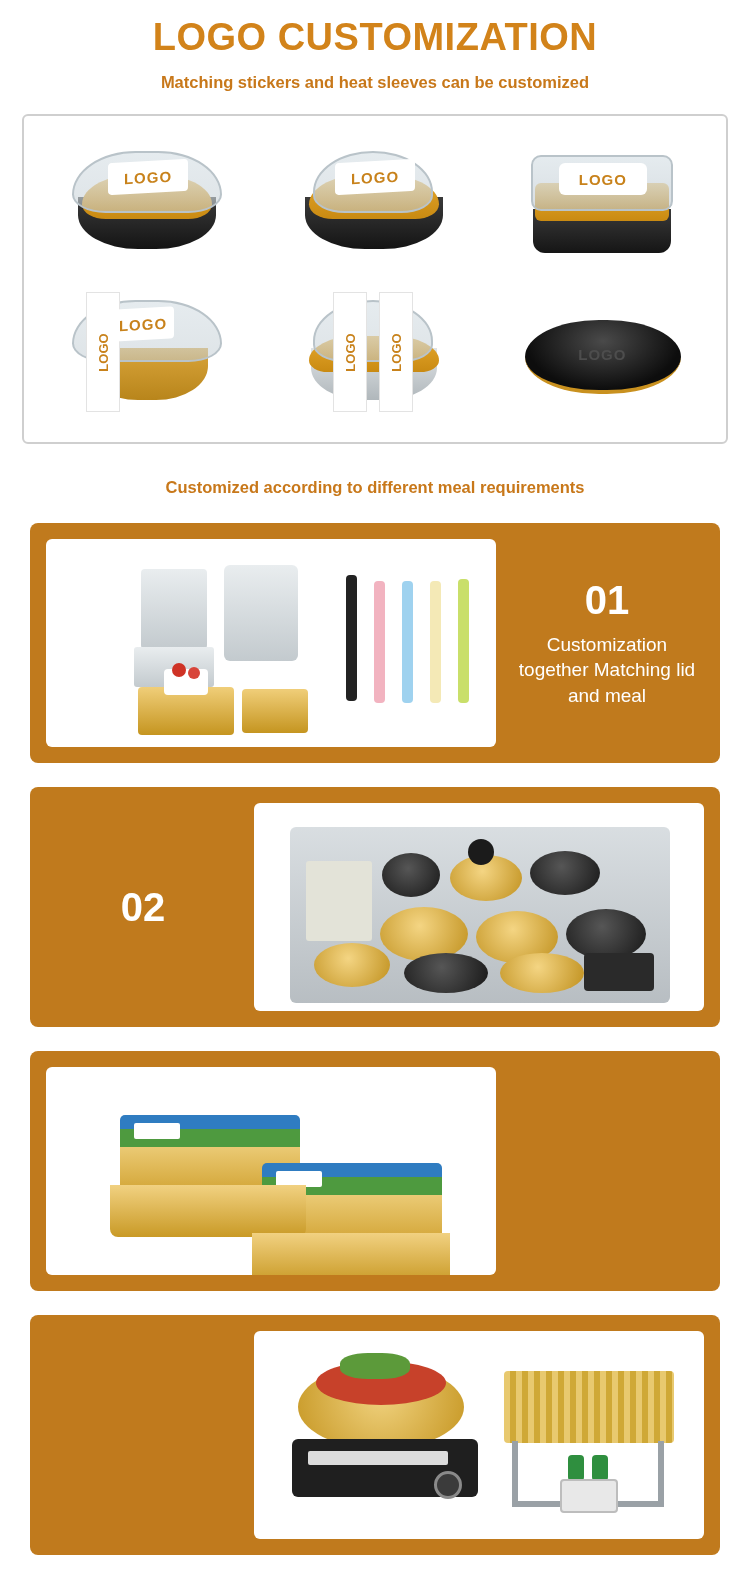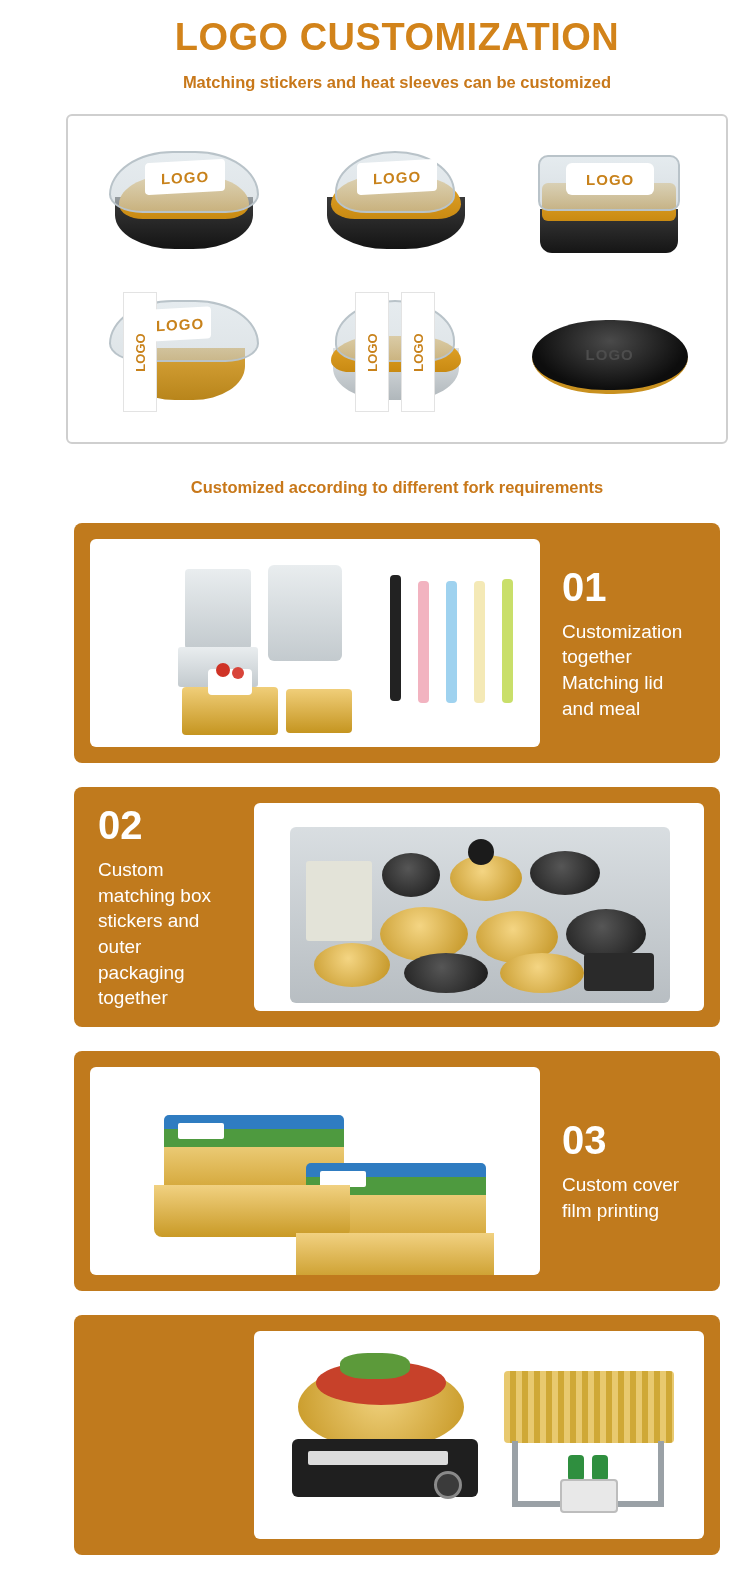--- a/index.html
+++ b/index.html
@@ -3,21 +3,21 @@
 <meta charset="utf-8">
 <style>
   * { box-sizing: border-box; margin: 0; padding: 0; }
   body {
     width: 750px;
     height: 1572px;
     background: #ffffff;
     font-family: "Liberation Sans", sans-serif;
     overflow: hidden;
   }
-  .page { width: 750px; height: 1572px; position: relative; padding-left: 44px; }
+  .page { width: 750px; height: 1572px; position: relative; }
 
   
   .title {
     text-align: center;
     color: #d2831a;
     font-size: 38px;
     font-weight: bold;
     letter-spacing: 0.5px;
     padding-top: 16px;
   }
@@ -130,21 +130,21 @@
   .card {
     background: #c07a1d; border-radius: 8px; height: 240px;
     display: flex; align-items: center; padding: 16px; gap: 14px;
   }
   .card.reverse { flex-direction: row-reverse; }
   .card-photo {
     background: #fff; border-radius: 6px; width: 450px; height: 100%;
     display: flex; align-items: center; justify-content: center;
     overflow: hidden; position: relative;
   }
-  .card-text { flex: 1; color: #fff; padding: 0 8px; }
+  .card-text { flex: 1; color: #fff; padding: 0 8px; text-align: center; }
   .card-num { font-size: 40px; font-weight: bold; line-height: 1.1; }
   .card-desc { font-size: 19px; line-height: 1.35; margin-top: 10px; }
 
   
   .ill { position: relative; width: 100%; height: 100%; }
   .stack {
     position: absolute; background: linear-gradient(180deg,#e9edef,#c3cace);
     border-radius: 3px;
   }
   .foil-tray {
@@ -253,21 +253,21 @@
       <div class="g-cell">
         <div class="bowl-wrap">
           <div class="lid-only"></div>
           <div class="logo-on-dark">LOGO</div>
         </div>
       </div>
 
     </div>
   </div>
 
-  <div class="mid-caption">Customized according to different fork requirements</div>
+  <div class="mid-caption">Customized according to different meal requirements</div>
 
   <div class="cards">
 
     <div class="card">
       <div class="card-photo">
         <div class="ill">
           <div class="stack" style="left:95px;top:30px;width:66px;height:80px;border-radius:4px;"></div>
           <div class="stack" style="left:88px;top:108px;width:80px;height:40px;"></div>
           <div class="stack" style="left:178px;top:26px;width:74px;height:96px;border-radius:6px;"></div>
           <div class="foil-tray" style="left:92px;top:148px;width:96px;height:48px;"></div>
@@ -301,40 +301,35 @@
           <div class="dark-disc" style="left:312px;top:106px;width:80px;height:50px;"></div>
           <div class="gold-disc" style="left:60px;top:140px;width:76px;height:44px;"></div>
           <div class="dark-disc" style="left:150px;top:150px;width:84px;height:40px;"></div>
           <div class="gold-disc" style="left:246px;top:150px;width:84px;height:40px;"></div>
           <div style="position:absolute;left:330px;top:150px;width:70px;height:38px;background:#2a2a2a;border-radius:4px;"></div>
           <div style="position:absolute;left:214px;top:36px;width:26px;height:26px;border-radius:50%;background:#1b1b1b;"></div>
         </div>
       </div>
       <div class="card-text">
         <div class="card-num">02</div>
-        <div class="card-desc">Custom matching box stickers and outer packaging together</div>
       </div>
     </div>
 
     <div class="card">
       <div class="card-photo">
         <div class="ill">
           <div class="meal-box" style="left:74px;top:48px;width:180px;height:84px;"></div>
           <div class="green-strip" style="left:74px;top:62px;width:180px;height:18px;"></div>
           <div style="position:absolute;left:88px;top:56px;width:46px;height:16px;background:#fff;border-radius:2px;"></div>
           <div class="meal-box" style="left:216px;top:96px;width:180px;height:86px;"></div>
           <div class="green-strip" style="left:216px;top:110px;width:180px;height:18px;"></div>
           <div style="position:absolute;left:230px;top:104px;width:46px;height:16px;background:#fff;border-radius:2px;"></div>
           <div style="position:absolute;left:64px;top:118px;width:196px;height:52px;background:linear-gradient(180deg,#f1d181,#c99a26);border-radius:0 0 8px 8px;"></div>
           <div style="position:absolute;left:206px;top:166px;width:198px;height:50px;background:linear-gradient(180deg,#f1d181,#c99a26);border-radius:0 0 8px 8px;"></div>
         </div>
-      </div>
-      <div class="card-text">
-        <div class="card-num">03</div>
-        <div class="card-desc">Custom cover film printing</div>
       </div>
     </div>
 
     <div class="card reverse">
       <div class="card-photo">
         <div class="ill">
           <div class="pan" style="left:44px;top:34px;width:166px;height:84px;"></div>
           <div style="position:absolute;left:62px;top:30px;width:130px;height:44px;background:#c7412a;border-radius:50%;"></div>
           <div style="position:absolute;left:86px;top:22px;width:70px;height:26px;background:#5c9a3a;border-radius:40%;"></div>
           <div class="stove" style="left:38px;top:108px;width:186px;height:58px;"></div>

